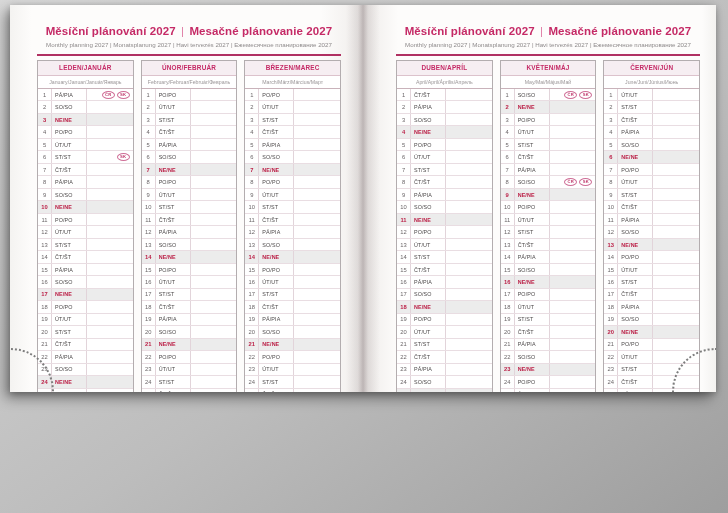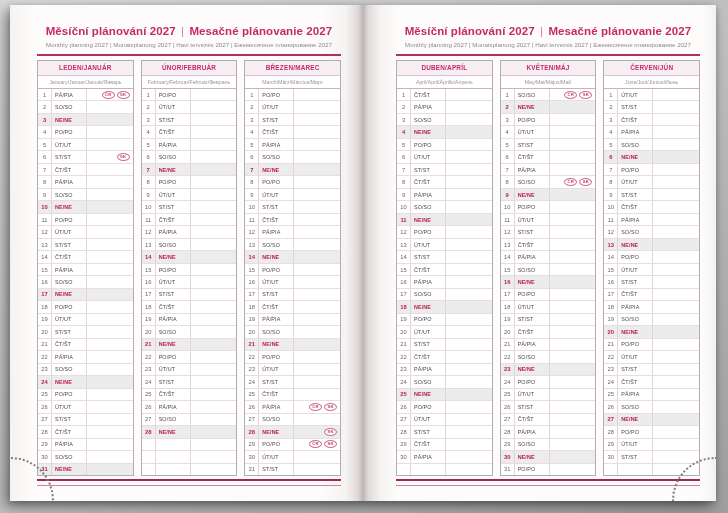--- a/index.html
+++ b/index.html
@@ -2,21 +2,21 @@
 <html style="--accent: #c52a66; --red: #bb2047;"><head>
 <meta charset="utf-8">
 <style>
   html,body{margin:0;padding:0;}
   body{
     width:728px;height:513px;overflow:hidden;position:relative;
     background:linear-gradient(145deg,#d9d9d9 0%,#bdbdbd 55%,#9e9e9e 100%);
     font-family:"Liberation Sans",sans-serif;
   }
   .book{
-    position:absolute;left:10px;top:5px;width:706px;height:496px;
+    position:absolute;left:10px;top:5px;width:706px;height:387px;
     background:#fcfbfa;border-radius:2px;
     box-shadow:-5px 6px 14px rgba(0,0,0,.4),0 2px 6px rgba(0,0,0,.25);
     display:flex;
   }
   .page{width:50%;position:relative;overflow:hidden;}
   .page-left{background:linear-gradient(90deg,#f4f3f1 0%,#fdfcfb 6%,#fdfcfb 88%,#efecea 100%);}
   .page-right{background:linear-gradient(90deg,#eeebe9 0%,#fdfcfb 10%,#fdfcfb 96%,#f3f2f0 100%);}
   .content{position:absolute;top:6px;width:304px;}
   .page-left .content{left:27px;}
   .page-right .content{left:33px;}

